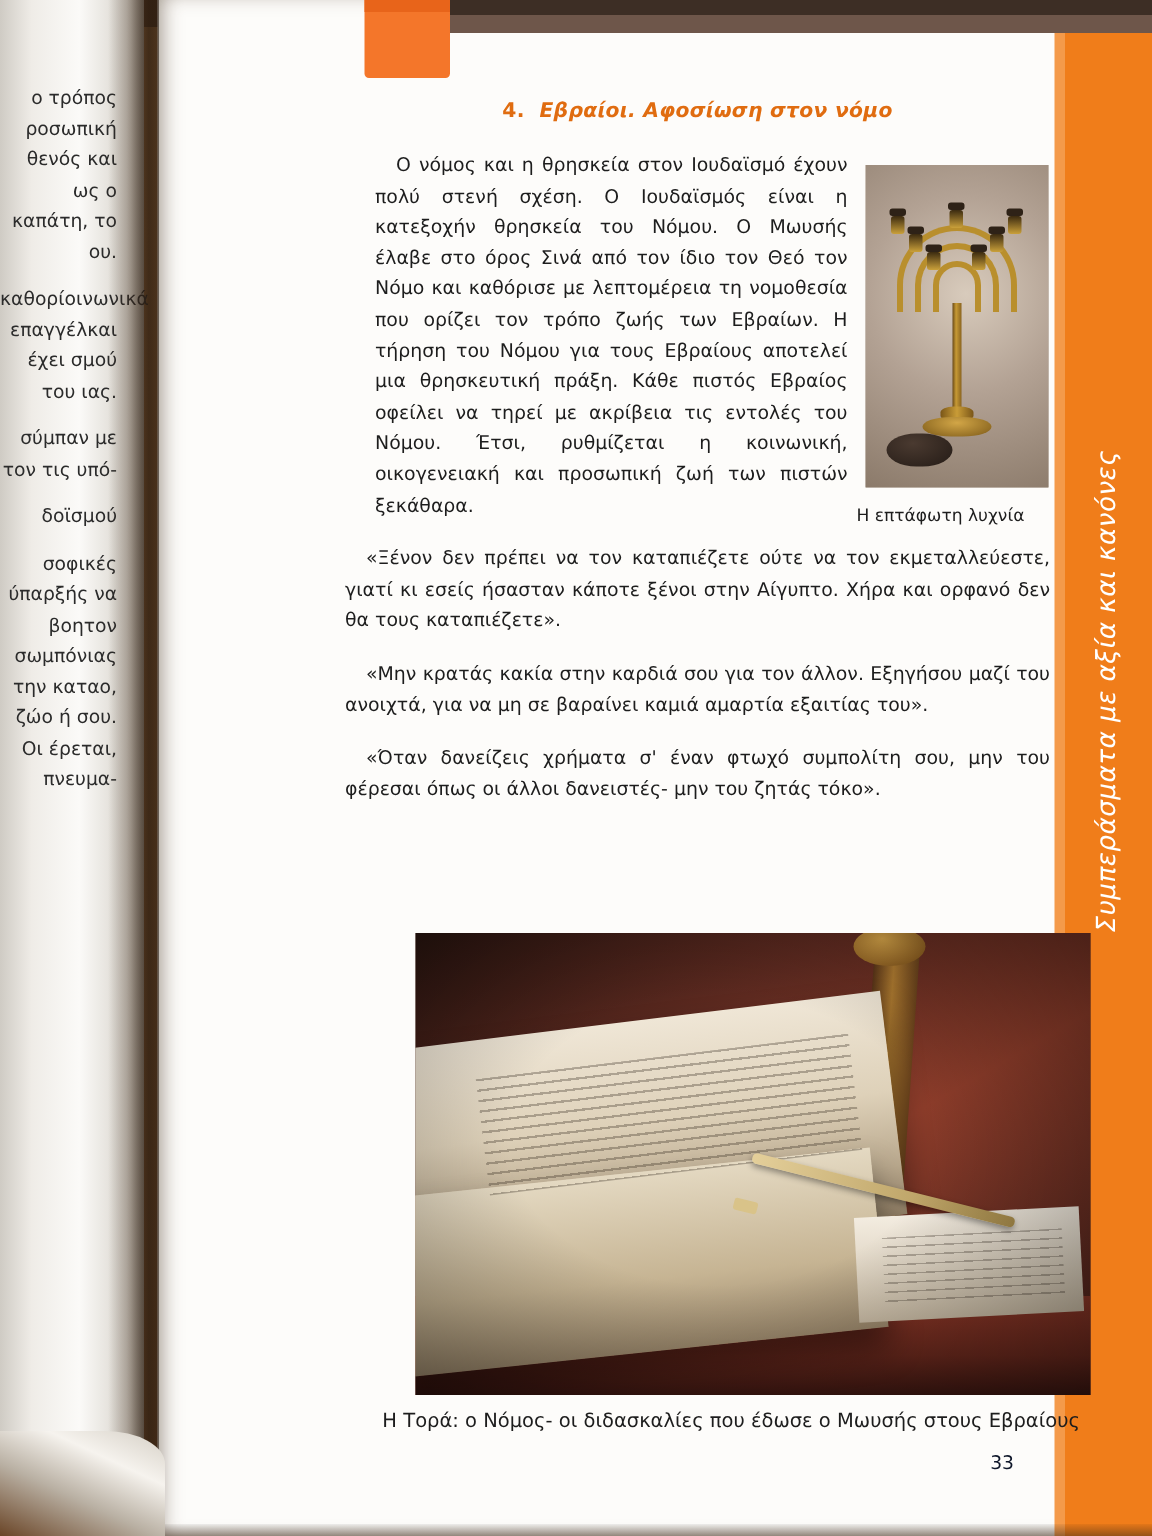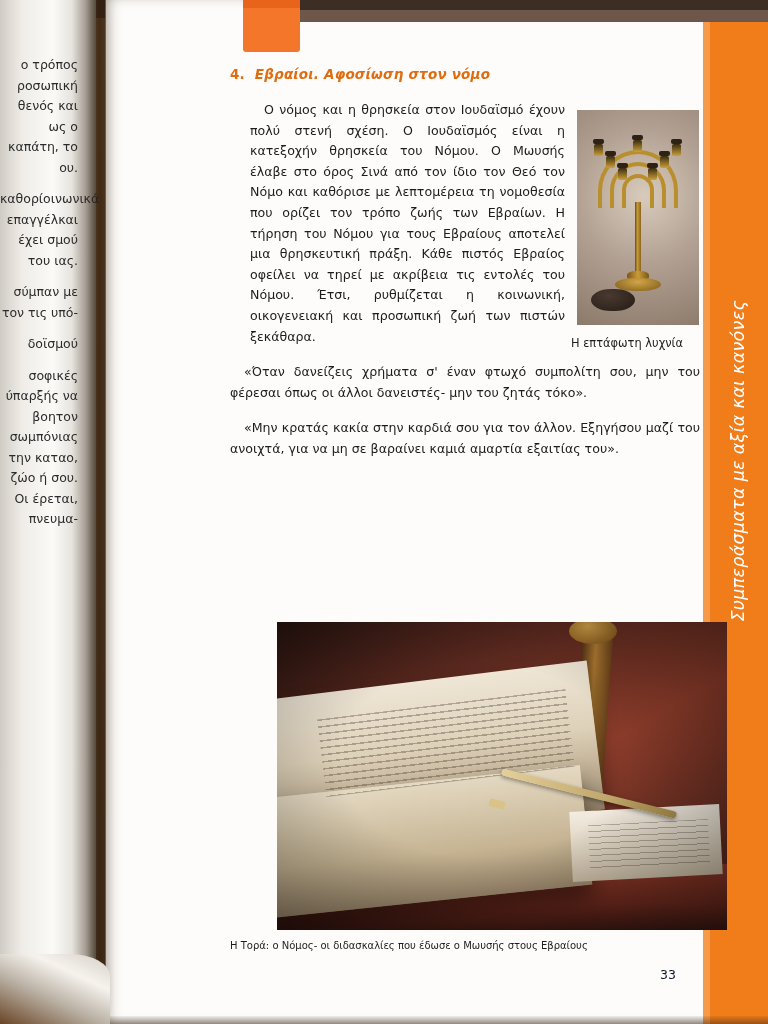--- a/index.html
+++ b/index.html
@@ -90,21 +90,21 @@
     color:#8a7a6a; font-size: 13px; font-style: italic;
     overflow: hidden;
   }
 
   
   .content {
     position: absolute; left: 125px; top: 66px; width: 470px;
   }
   .section-title {
     color: #e06c10; font-size: 13.5px; font-weight: bold; font-style: italic;
-    margin-bottom: 18px; letter-spacing: .2px;
+    margin-bottom: 18px; letter-spacing: .2px; text-align: center;
   }
   .section-title .num { font-style: normal; }
 
   .body-col {
     width: 335px;
     font-size: 12.6px; line-height: 20.6px; color: #1d1d1d;
     text-align: justify;
   }
   .body-col p { text-indent: 14px; margin-bottom: 15px; margin-left: 20px; }
 
@@ -228,21 +228,21 @@
     position: absolute; left: 0; bottom: 0; width: 450px; height: 66px;
     background: linear-gradient(180deg,#8e3828 0%, #6d2a1e 60%, #3f1812 100%);
   }
   .torah-vign {
     position: absolute; inset: 0;
     background: radial-gradient(ellipse at 45% 45%, rgba(0,0,0,0) 40%, rgba(0,0,0,.45) 100%);
   }
 
   .torah-caption {
     position: absolute; left: 125px; top: 940px; width: 490px;
-    text-align: left; font-size: 10px; color: #1d1d1d;
+    text-align: right; font-size: 13px; color: #1d1d1d;
   }
 
   .page-number {
     position: absolute; right: 92px; bottom: 42px;
     font-size: 12.5px; color: #0f172a;
   }
 
   
   .page-bottom-shadow {
     position: absolute; left: 96px; bottom: 0; width: 672px; height: 8px;
@@ -274,22 +274,23 @@
       <div class="section-title">
         <span class="num">4.</span>
         &nbsp;<span>Εβραίοι. Αφοσίωση στον νόμο</span>
       </div>
 
       <div class="body-col">
         <p>Ο νόμος και η θρησκεία στον Ιουδαϊσμό έχουν πολύ στενή σχέση. Ο Ιουδαϊσμός είναι η κατεξοχήν θρησκεία του Νόμου. Ο Μωυσής έλαβε στο όρος Σινά από τον ίδιο τον Θεό τον Νόμο και καθόρισε με λεπτομέρεια τη νομοθεσία που ορίζει τον τρόπο ζωής των Εβραίων. Η τήρηση του Νόμου για τους Εβραίους αποτελεί μια θρησκευτική πράξη. Κάθε πιστός Εβραίος οφείλει να τηρεί με ακρίβεια τις εντολές του Νόμου. Έτσι, ρυθμίζεται η κοινωνική, οικογενειακή και προσωπική ζωή των πιστών ξεκάθαρα.</p>
       </div>
 
       <div class="full-col">
+        <p>«Ξένον δεν πρέπει να τον καταπιέζετε ούτε να τον εκμεταλλεύεστε, γιατί κι εσείς ήσασταν κάποτε ξένοι στην Αίγυπτο. Χήρα και ορφανό δεν θα τους καταπιέζετε».</p>
+        <p>«Μην κρατάς κακία στην καρδιά σου για τον άλλον. Εξηγήσου μαζί του ανοιχτά, για να μη σε βαραίνει καμιά αμαρτία εξαιτίας του».</p>
         <p>«Όταν δανείζεις χρήματα σ' έναν φτωχό συμπολίτη σου, μην του φέρεσαι όπως οι άλλοι δανειστές- μην του ζητάς τόκο».</p>
-        <p>«Μην κρατάς κακία στην καρδιά σου για τον άλλον. Εξηγήσου μαζί του ανοιχτά, για να μη σε βαραίνει καμιά αμαρτία εξαιτίας του».</p>
       </div>
     </div>
 
     <div class="fig-menorah">
       <div class="men-bg"></div>
       <div class="men-arc"></div>
       <div class="men-arc a2"></div>
       <div class="men-arc a3"></div>
       <div class="men-stem"></div>
       <div class="men-base2"></div>

